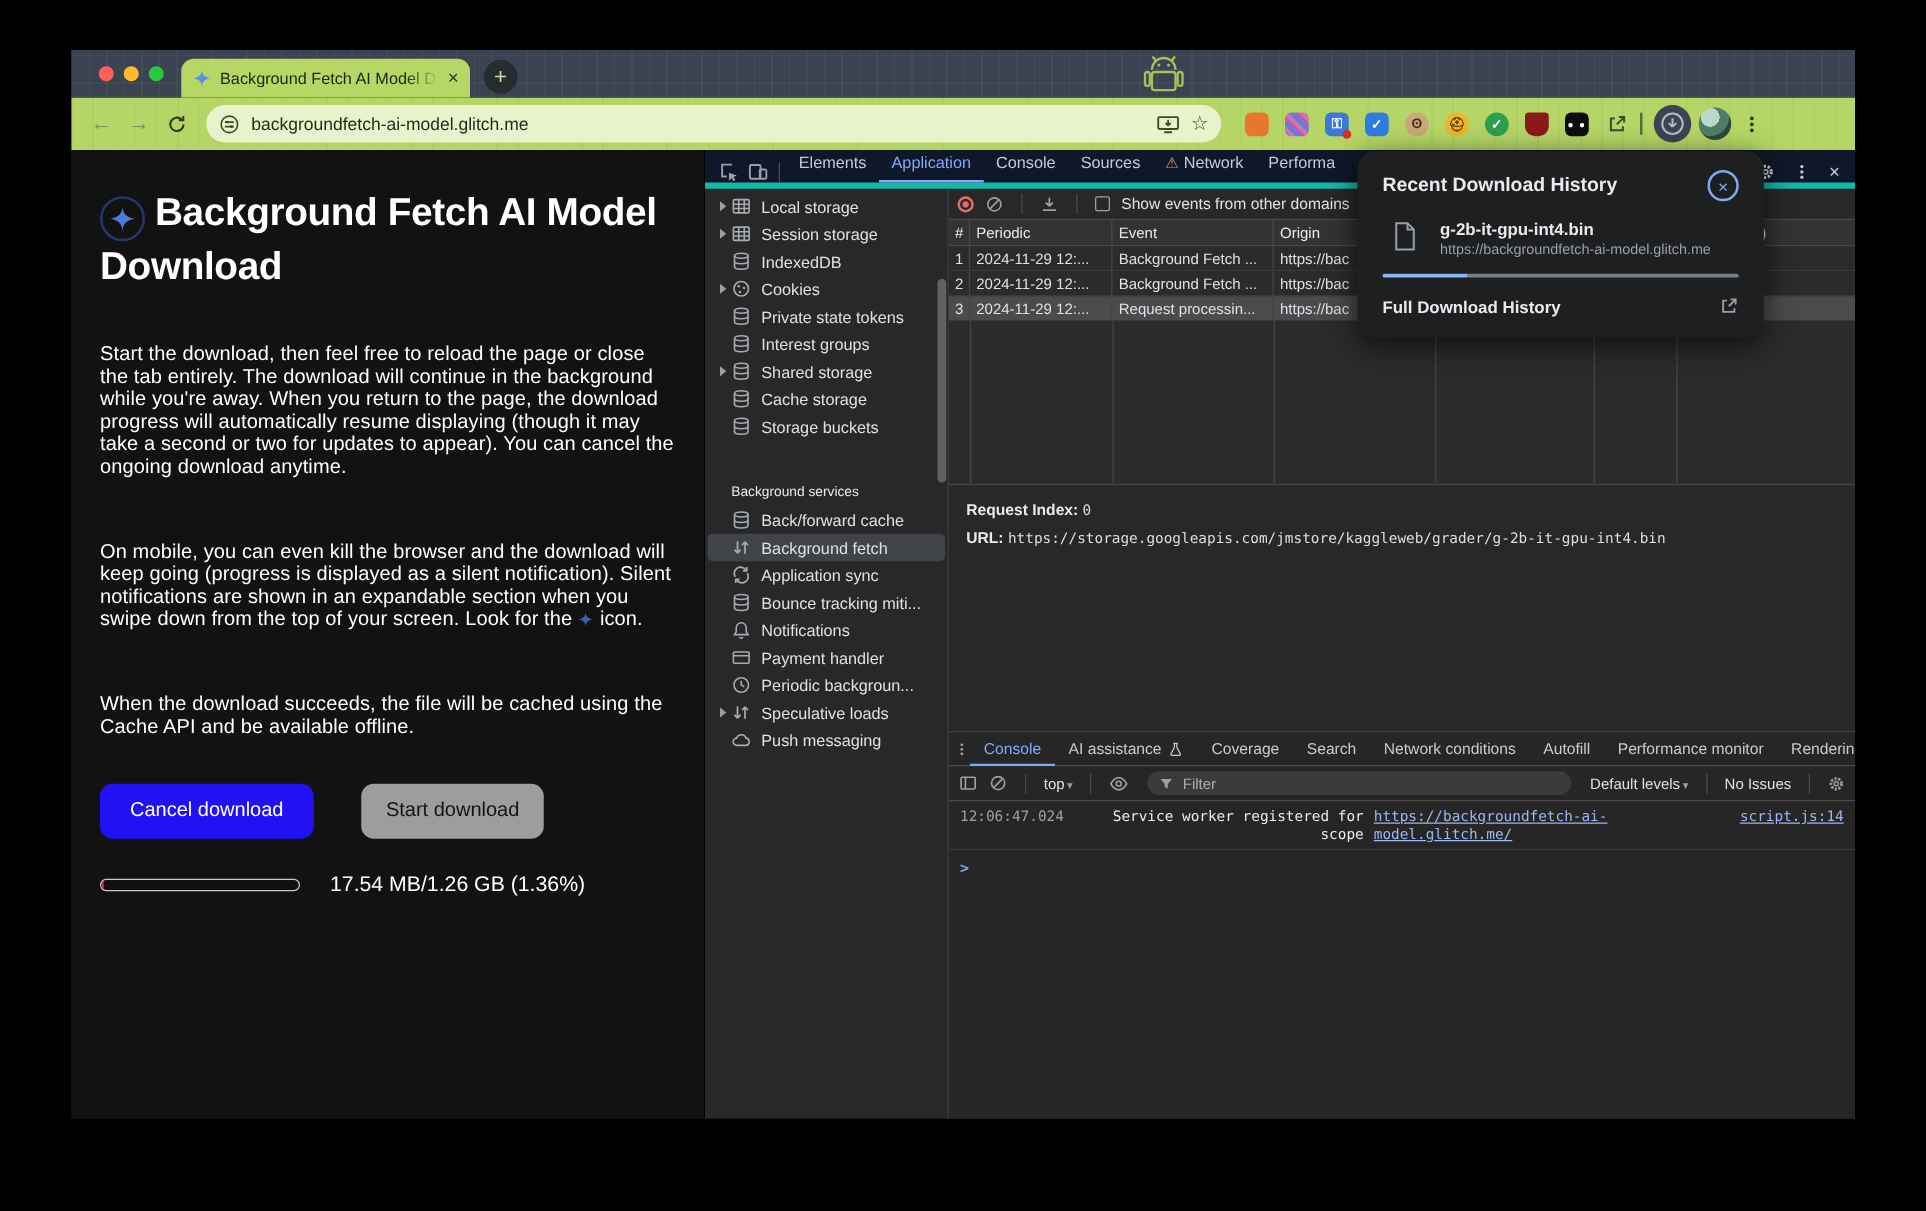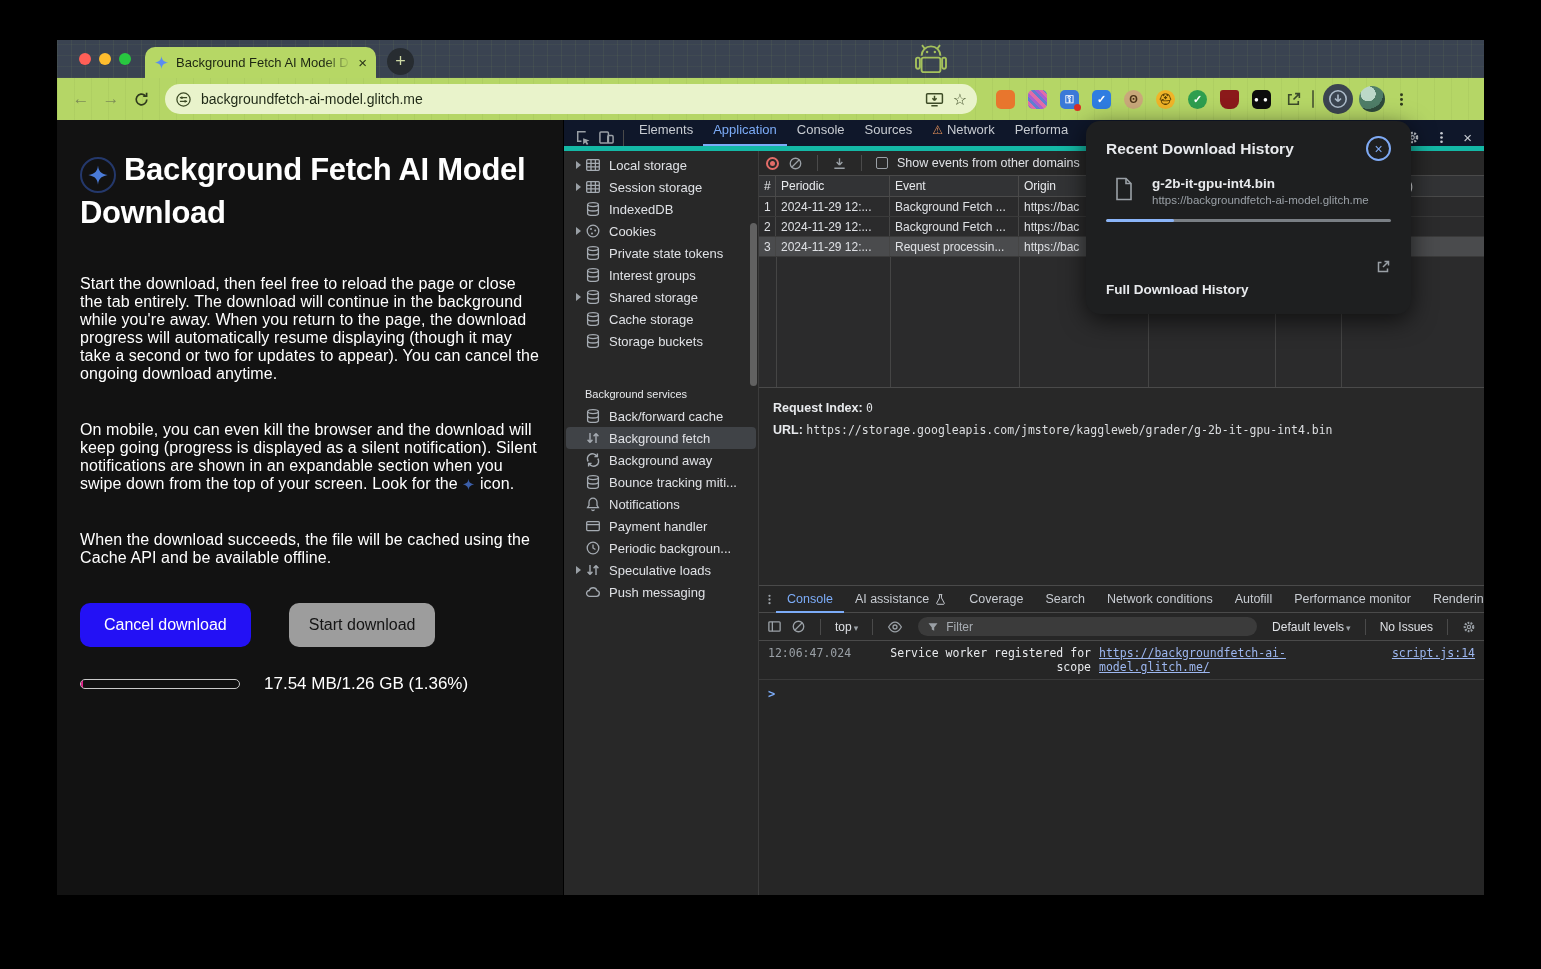--- a/index.html
+++ b/index.html
@@ -56,21 +56,21 @@
   .menu3 { color:#2e3a1d; margin-left:2px; }
 
   
   .content { flex:1; display:flex; min-height:0; }
 
   
   .page { width:506px; flex:none; background:#121212; color:#fff; padding:30px 22px 0 23px; }
   .page h1 { font-size:31px; font-weight:700; line-height:1.29; letter-spacing:-.3px; }
   .h1icon { display:inline-flex; width:36px; height:36px; border:2px solid #24386b; border-radius:50%;
             align-items:center; justify-content:center; color:#4a7bd8; vertical-align:-6px; margin-right:8px; }
-  .page p { font-size:16px; line-height:18px; margin-top:38px; letter-spacing:.1px; }
+  .page p { font-size:16px; line-height:18px; margin-top:50px; letter-spacing:.1px; }
   .page p.first { margin-top:42px; }
   .inline-sparkle { color:#3b5ea8; display:inline-flex; vertical-align:-2px; }
   .btnrow { display:flex; gap:38px; margin-top:36px; align-items:center; }
   .btn { height:44px; border:none; border-radius:10px; font-size:16px;
          font-family:"Liberation Sans",sans-serif; }
   .btn.start { background:#9d9d9d; color:#141414; padding:0 20px; }
   .btn.cancel { background:#2311f5; color:#fff; padding:0 24px; }
   .progrow { display:flex; align-items:center; margin-top:27px; }
   .pbar { width:160px; height:10px; border:1px solid #c9c9c9; border-radius:6px; background:#101010;
           overflow:hidden; position:relative; }
@@ -171,21 +171,21 @@
   .popup .ttl { font-size:15.5px; font-weight:700; }
   .popclose { width:25px; height:25px; border-radius:50%; border:2px solid #7faaf4; color:#7faaf4;
               display:flex; align-items:center; justify-content:center; font-size:14px; }
   .filerow { display:flex; margin-top:15px; gap:18px; align-items:flex-start; padding-left:8px; }
   .fic { color:#9aa0a6; flex:none; margin-top:1px; }
   .fname { font-size:13.5px; font-weight:700; }
   .furl { font-size:11.5px; color:#9aa0a6; margin-top:3px; }
   .ptrack { height:3px; background:#7a7f85; border-radius:2px; margin-top:13px; overflow:hidden; }
   .pfill { height:100%; width:24%; background:#8ab4f8; border-radius:2px; }
   .popfoot { display:flex; align-items:center; justify-content:space-between; margin-top:15px; }
-  .popfoot .lbl { font-size:13.5px; font-weight:700;margin-top:45px; }
+  .popfoot .lbl { font-size:13.5px; font-weight:700; }
   .extlink { color:#9aa0a6; }
 
   svg.ic { display:block; }
 </style>
 </head>
 <body>
 
 <svg width="0" height="0" style="position:absolute">
   <defs>
     <symbol id="s-table" viewBox="0 0 16 16">
@@ -549,21 +549,21 @@
               <svg class="ic sic">
                 <use href="#s-updown"></use>
               </svg>
               <span>Background fetch</span>
             </div>
           <div class="sitem">
               <span class="exp"></span>
               <svg class="ic sic">
                 <use href="#s-sync"></use>
               </svg>
-              <span>Background away</span>
+              <span>Application sync</span>
             </div>
           <div class="sitem">
               <span class="exp"></span>
               <svg class="ic sic">
                 <use href="#s-db"></use>
               </svg>
               <span>Bounce tracking miti...</span>
             </div>
           <div class="sitem">
               <span class="exp"></span>

